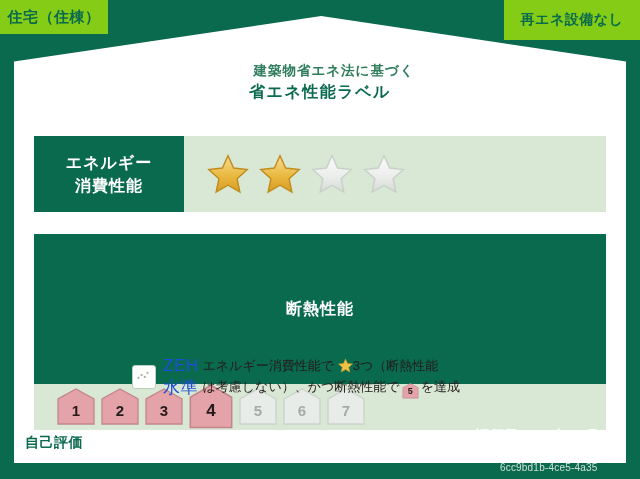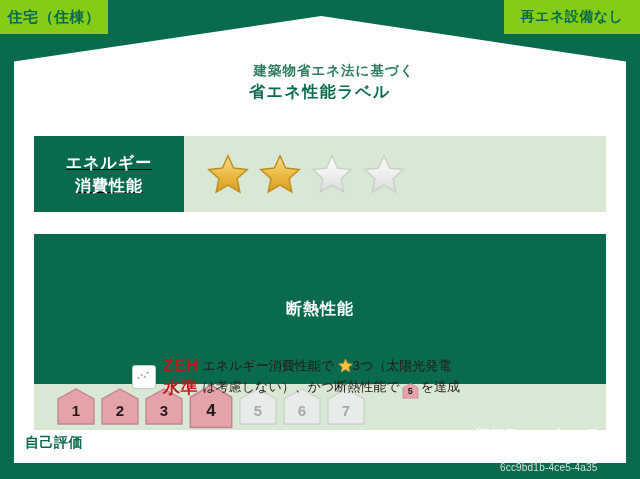--- a/index.html
+++ b/index.html
@@ -13,21 +13,21 @@
     background:#0a6a4e;
   }
   
   .corner-tag{
     position:absolute;background:#84cc16;color:#0a6a4e;
     font-weight:bold;letter-spacing:.5px;
     display:flex;align-items:center;justify-content:center;
     box-sizing:border-box;
   }
   #tag-left{left:0;top:0;width:108px;height:34px;font-size:15px;}
-  #tag-right{right:0;top:0;width:136px;height:34px;font-size:14px;}
+  #tag-right{right:0;top:0;width:136px;height:40px;font-size:14px;}
 
   
   #panel{
     position:absolute;left:14px;top:16px;width:612px;height:447px;
     background:#ffffff;
     clip-path:polygon(0% 10.2%, 50.2% 0%, 100% 10.2%, 100% 100%, 0% 100%);
   }
   
   #panel-inner{position:absolute;left:0;top:0;width:100%;height:100%;}
 
@@ -36,21 +36,21 @@
     position:absolute;left:0;top:46px;width:640px;text-align:center;
     font-size:13.5px;font-weight:bold;color:#2f7d5c;letter-spacing:1px;
   }
   #title-main{
     position:absolute;left:0;top:66px;width:612px;text-align:center;
     font-size:16px;font-weight:bold;color:#0a6a4e;letter-spacing:1.5px;
   }
 
   
   .row{position:absolute;left:20px;width:572px;height:76px;display:flex;}
-  #row-energy{top:120px;text-decoration:underline;}
+  #row-energy{top:120px;}
   #row-insul{top:218px;height:56px;flex-direction:column;}
   .row-label{
     background:#0a6a4e;color:#ffffff;flex:0 0 150px;
     display:flex;flex-direction:column;align-items:center;justify-content:center;
     font-weight:bold;font-size:16px;line-height:1.45;letter-spacing:1px;
   }
   .row-value{
     flex:1;background:#d8e8d4;display:flex;align-items:center;
     padding-left:22px;box-sizing:border-box;
   }
@@ -79,21 +79,21 @@
     display:flex;align-items:center;
   }
   #zeh{
     flex:0 0 132px;display:flex;align-items:center;gap:7px;padding-left:98px;
     box-sizing:border-box;
   }
   #zeh-icon{
     width:22px;height:22px;border:1.5px solid #b9cfc2;border-radius:3px;
     background:#fff;position:relative;flex:0 0 auto;
   }
-  #zeh-text{font-size:17px;font-weight:bold;color:#b91c1c;letter-spacing:.5px;}
+  #zeh-text{font-size:17px;font-weight:normal;color:#1d4ed8;letter-spacing:.5px;}
   #note-text{
     flex:1;font-size:13px;color:#241a1a;line-height:1.65;padding-left:4px;
   }
   #note-text .inline-star{display:inline-block;vertical-align:-3px;width:15px;height:15px;}
   .inline-house{
     display:inline-block;position:relative;width:17px;height:16px;
     vertical-align:-3px;margin:0 2px;
   }
   .inline-house svg{position:absolute;left:0;top:0;width:100%;height:100%;}
   .inline-house span{
@@ -236,21 +236,21 @@
               <circle cx="16" cy="7.5" r="1.2" fill="#9ab3a5"></circle>
             </svg>
           </span>
           <span id="zeh-text">ZEH水準</span>
         </div>
         <div id="note-text">
           <div>
             <span>エネルギー消費性能で</span>
             <svg class="inline-star" viewBox="0 0 24 24" aria-hidden="true">
               <polygon points="12,1.5 15.2,8.6 23,9.5 17.2,14.7 18.8,22.3 12,18.4 5.2,22.3 6.8,14.7 1,9.5 8.8,8.6" fill="#f0c244" stroke="#c9962c" stroke-width="1"></polygon>
-            </svg><span>3つ（太陽光発電</span>
+            </svg><span>3つ（断熱性能</span>
           </div>
           <div>
             <span>は考慮しない）、かつ断熱性能で</span><span class="inline-house">
               <svg viewBox="0 0 40 38" preserveAspectRatio="none" aria-hidden="true">
                 <polygon points="20,1 38,11 38,36 2,36 2,11" fill="#e3a3a9" stroke="#c3858c" stroke-width="1.4"></polygon>
               </svg>
               <span>5</span>
             </span><span>を達成</span>
           </div>
         </div>

